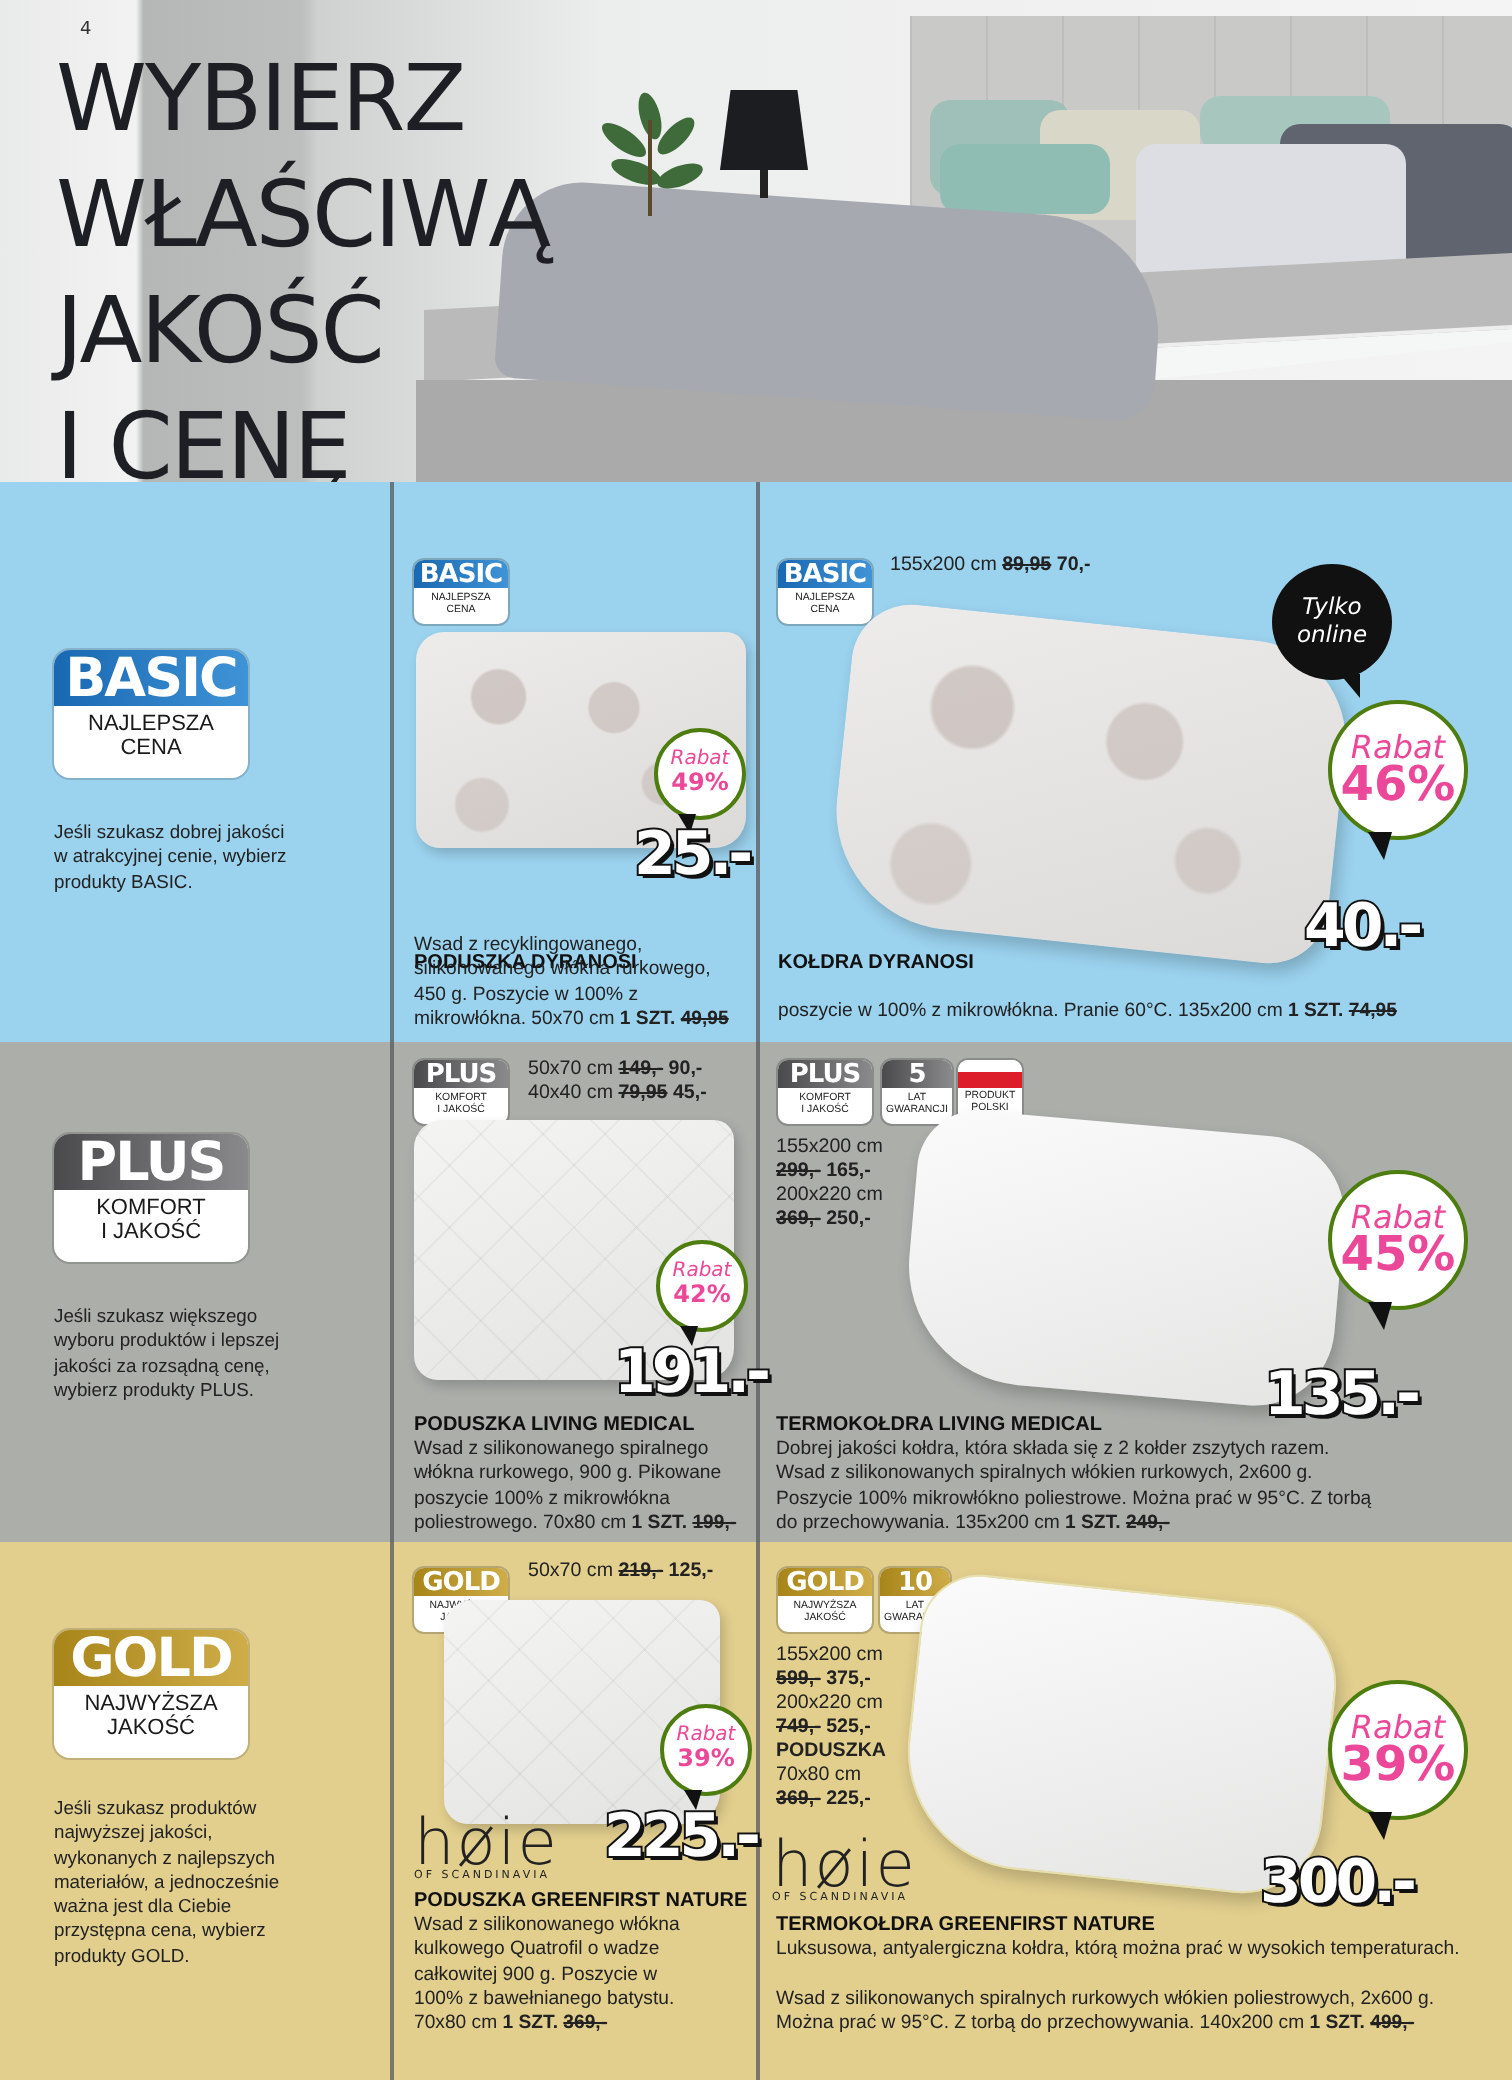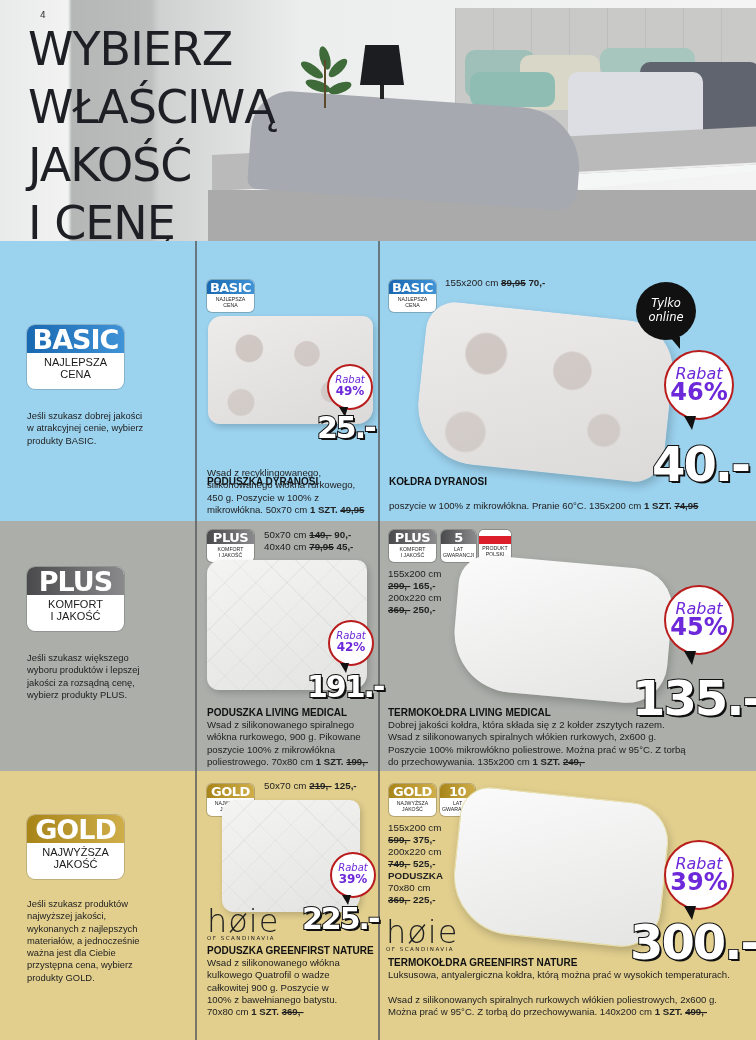--- a/index.html
+++ b/index.html
@@ -71,42 +71,42 @@
       linear-gradient(160deg, #f4f4f3, #e3e3e2); }
   .white-duvet { background: linear-gradient(160deg, #fbfbfb, #e4e4e3); border-radius: 30px 40px 40px 60px;
     box-shadow: 2px 4px 8px rgba(0,0,0,.2); }
 
   
   .size-list { position: absolute; font-family: "Liberation Sans", sans-serif; font-size: 9.8px; line-height: 12px; color: #222; }
   .size-list b { font-weight: 700; }
   .strike { text-decoration: line-through; font-weight: 700; }
 
   
-  .bubble { position: absolute; border-radius: 50%; background: #fff; border: 2px solid #b91c1c;
-    font-family: "DejaVu Sans", sans-serif; text-align: center; color: #6d28d9; }
+  .bubble { position: absolute; border-radius: 50%; background: #fff; border: 2px solid #4d7c0f;
+    font-family: "DejaVu Sans", sans-serif; text-align: center; color: #ec4899; }
   .bubble .r { font-style: italic; display: block; }
   .bubble .p { font-weight: 700; display: block; }
   .bubble::after { content: ""; position: absolute; width: 0; height: 0; border-style: solid; }
   .bubble.sm { width: 46px; height: 46px; }
   .bubble.sm .r { font-size: 10px; margin-top: 8px; line-height: 11px; }
   .bubble.sm .p { font-size: 12px; line-height: 13px; }
   .bubble.sm::after { left: 10px; bottom: -9px; border-width: 10px 3px 0 6px; border-color: #111 transparent transparent transparent; }
   .bubble.lg { width: 70px; height: 70px; }
   .bubble.lg .r { font-size: 16px; margin-top: 13px; line-height: 17px; }
   .bubble.lg .p { font-size: 24px; line-height: 20px; }
   .bubble.lg::after { left: 18px; bottom: -12px; border-width: 14px 4px 0 8px; border-color: #111 transparent transparent transparent; }
   .bubble.dark { background: #111; color: #fff; width: 60px; height: 58px; border: none; }
   .bubble.dark .r { font-size: 11.5px; margin-top: 14px; line-height: 14px; }
   .bubble.dark::after { left: 34px; bottom: -9px; border-width: 12px 0 0 10px; border-color: #111 transparent transparent transparent; }
 
   .price { position: absolute; font-family: "DejaVu Sans", sans-serif; font-weight: 700; color: #fff;
     letter-spacing: -2px; -webkit-text-stroke: 2px #111; paint-order: stroke fill;
     text-shadow: 2px 2px 0 #111; }
   .price.sm { font-size: 30px; line-height: 30px; }
-  .price.lg { font-size: 48px; line-height: 44px; }
+  .price.lg { font-size: 30px; line-height: 44px; }
 
   .prod-title { position: absolute; font-family: "Liberation Sans", sans-serif; font-weight: 700; font-size: 10px; color: #111; text-transform: uppercase; }
   .prod-desc { position: absolute; font-family: "Liberation Sans", sans-serif; font-size: 9.6px; line-height: 12.3px; color: #222; }
   .prod-desc b { font-weight: 700; }
 
   .hoie { position: absolute; font-family: "DejaVu Sans", sans-serif; color: #222; }
   .hoie .w { font-size: 32px; line-height: 32px; letter-spacing: 1px; font-weight: 300; }
   .hoie .sub { font-size: 5.5px; letter-spacing: 1.5px; display: block; margin-top: -2px; }
 </style>
 </head>

